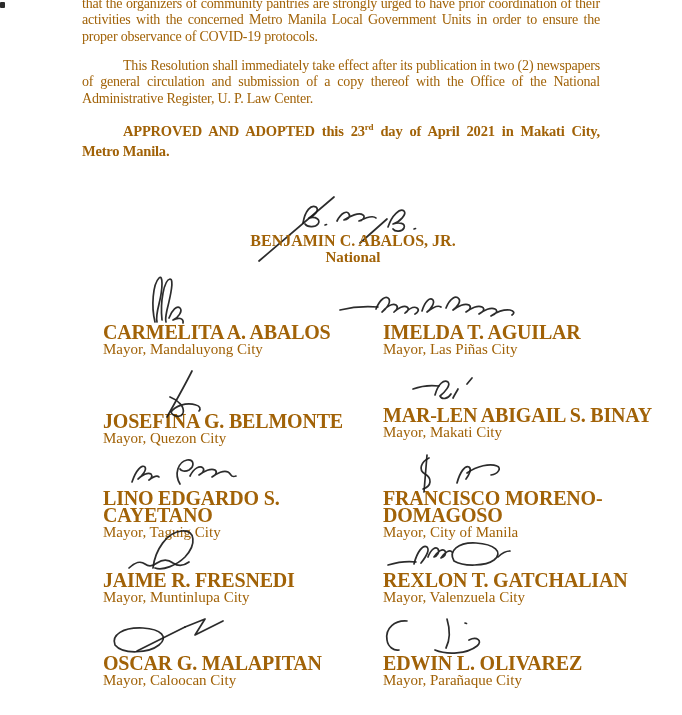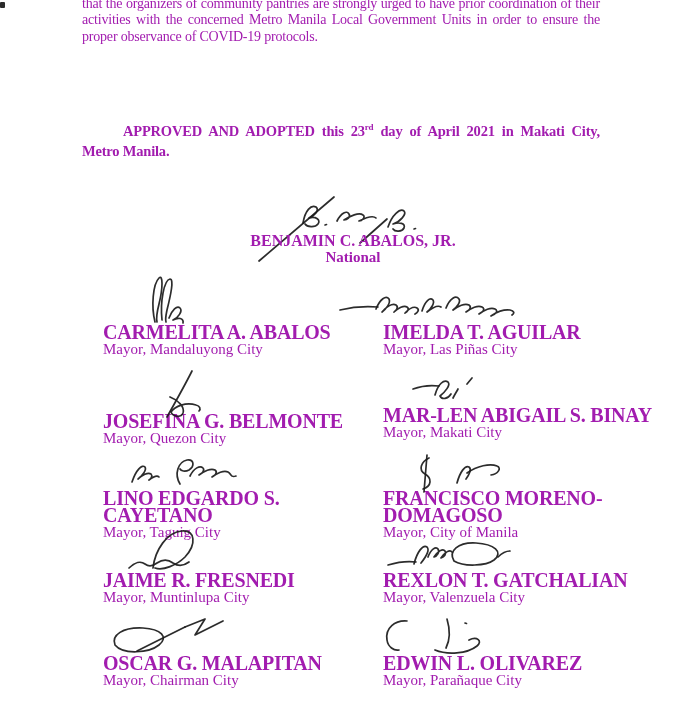--- a/index.html
+++ b/index.html
@@ -2,21 +2,21 @@
 <html><head>
 <meta charset="utf-8">
 <style>
   html,body{margin:0;padding:0;background:#e8e8e8;}
   .page{
     position:relative;
     width:682px;height:715px;
     background:#ffffff;
     overflow:hidden;
     font-family:"Liberation Serif","DejaVu Serif",serif;
-    color:#a21caf;
+    color:#a16207;
   }
   
   .bodytext{
     position:absolute;
     left:82px;width:518px;
     font-size:14px;line-height:16.3px;
     letter-spacing:-0.2px;
     text-align:justify;
     margin:0;
   }
@@ -50,20 +50,21 @@
 </style>
 </head>
 <body>
 
 <div class="page">
 
   <div class="speck"></div>
 
   <p class="bodytext para1">that the organizers of community pantries are strongly urged to have prior coordination of their activities with the concerned Metro Manila Local Government Units in order to ensure the proper observance of COVID-19 protocols.</p>
 
+  <p class="bodytext para2">This Resolution shall immediately take effect after its publication in two (2) newspapers of general circulation and submission of a copy thereof with the Office of the National Administrative Register, U. P. Law Center.</p>
 
   <p class="bodytext approved"><span>APPROVED AND ADOPTED this 23</span><sup>rd</sup><span> day of April 2021 in Makati City, Metro Manila.</span></p>
 
   <svg class="scribble" style="left:240px;top:190px" width="205" height="75" viewBox="0 0 205 75">
     <path d="M19,71 L94,7"></path>
     <path d="M120,53 L147,29"></path>
     <path d="M63,33 C65,21 71,14 76,17 C80,20 74,26 69,28 C76,26 81,30 78,34 C75,38 67,37 65,34"></path>
     <path d="M85,35 l1.5,-0.5"></path>
     <path d="M97,31 C101,23 107,20 109,24 C111,27 107,30 104,30 C110,26 119,22 123,25 C126,27 122,31 119,31 C125,28 133,25 136,28"></path>
     <path d="M148,37 C152,25 160,18 164,21 C167,24 160,32 153,34 C159,32 166,33 164,38 C162,42 155,42 153,39"></path>
@@ -158,21 +159,21 @@
     <div class="sig-title">Mayor, Valenzuela City</div>
   </div>
 
   <div class="sig-block" style="left:103px;top:655px">
     <svg class="scribble" style="left:-2px;top:-38px" width="135" height="42" viewBox="0 0 135 42">
       <path d="M14,28 C10,18 22,10 42,11 C60,12 68,20 58,28 C48,36 22,38 14,28"></path>
       <path d="M36,34 C52,26 70,17 84,10"></path>
       <path d="M84,10 L104,2 L94,18 L122,4"></path>
     </svg>
     <div class="sig-name">OSCAR G. MALAPITAN</div>
-    <div class="sig-title">Mayor, Chairman City</div>
+    <div class="sig-title">Mayor, Caloocan City</div>
   </div>
 
   <div class="sig-block" style="left:383px;top:655px">
     <svg class="scribble" style="left:-6px;top:-41px" width="130" height="44" viewBox="0 0 130 44">
       <path d="M30,7 C18,6 8,14 10,26 C11,33 17,37 22,36"></path>
       <path d="M70,5 C73,15 73,26 69,34"></path>
       <path d="M88,9 l1.5,0.5"></path>
       <path d="M58,36 C70,41 90,40 100,32 C106,27 100,22 92,26"></path>
     </svg>
     <div class="sig-name">EDWIN L. OLIVAREZ</div>

